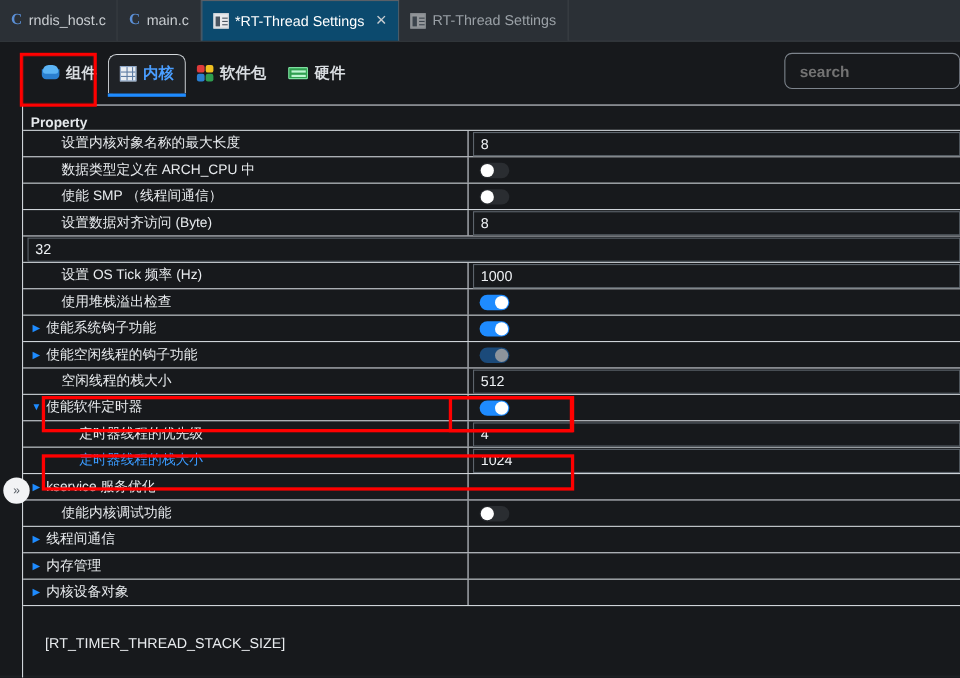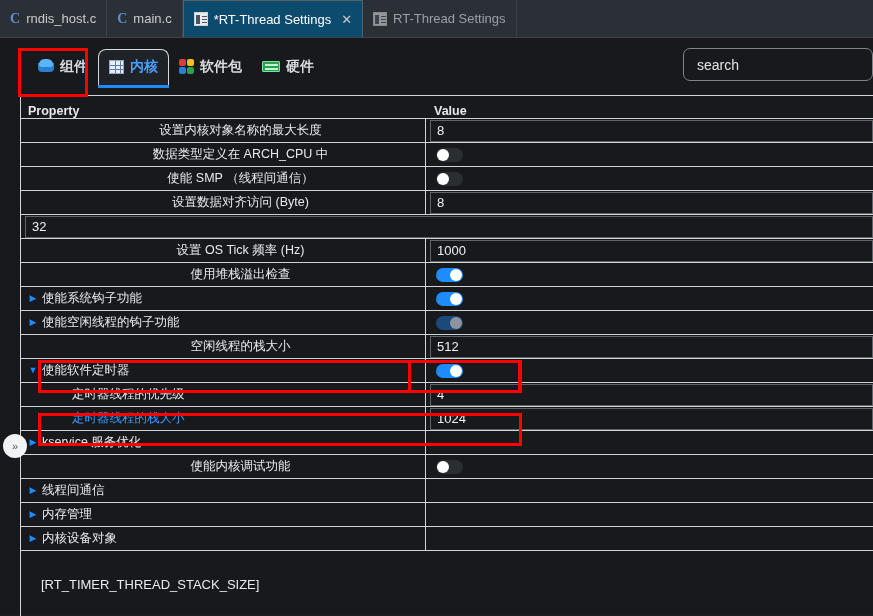--- a/index.html
+++ b/index.html
@@ -130,27 +130,27 @@
     border-radius: 1px; position: relative;
   }
   .ic-chip::before {
     content: ""; position: absolute; left: 2px; top: 2px;
     width: 13px; height: 2px; background: #bdf5d2;
     box-shadow: 0 4px 0 #bdf5d2;
   }
 
   .searchbox {
     position: absolute; right: 0px; top: 10px;
-    width: 190px; height: 33px;
+    width: 160px; height: 33px;
     border: 1px solid #7d848c;
     border-radius: 7px;
     background: #17191c;
     display: flex; align-items: center;
     padding-left: 13px;
-    font-size: 14px; color: #e5e5e5;
+    font-size: 14px; color: #737373; font-weight: bold;
   }
 
   
   .panel {
     position: relative;
     background: #17191c;
     height: 519px;
     padding: 0 0 0 20px;
   }
   .grid {
@@ -184,21 +184,21 @@
     padding-left: 4px;
   }
   .arrow {
     width: 14px; flex: 0 0 14px;
     display: flex; align-items: center; justify-content: center;
     color: #1e8bff; font-size: 9px; line-height: 1;
   }
   .lbl { padding-left: 2px; }
   .lbl.sel { color: #3b9bff; }
   .ind0 { padding-left: 5px; }
-  .ind1 { padding-left: 19px; justify-content: center; }
+  .ind1 { padding-left: 19px; }
   .ind2 { padding-left: 35px; }
 
   .vinput {
     width: 100%; height: 22px;
     border: 1px solid #5d646c;
     background: #17191c;
     color: #eef1f4; font-size: 13px;
     display: flex; align-items: center;
     padding-left: 6px;
   }
@@ -291,21 +291,20 @@
   <div class="searchbox">
     <span>search</span>
   </div>
 </div>
 
 <div class="panel">
 
   <div class="grid">
     <div class="hdr">
       <div class="c1">Property</div>
-      <div class="c2">Value</div>
     </div>
     <div id="rows">
         <div class="row">
           <div class="cellp ind1">
             <span class="arrow"></span>
             <span class="lbl">设置内核对象名称的最大长度</span>
           </div>
           <div class="cellv">
             <div class="vinput">8</div>
           </div>

